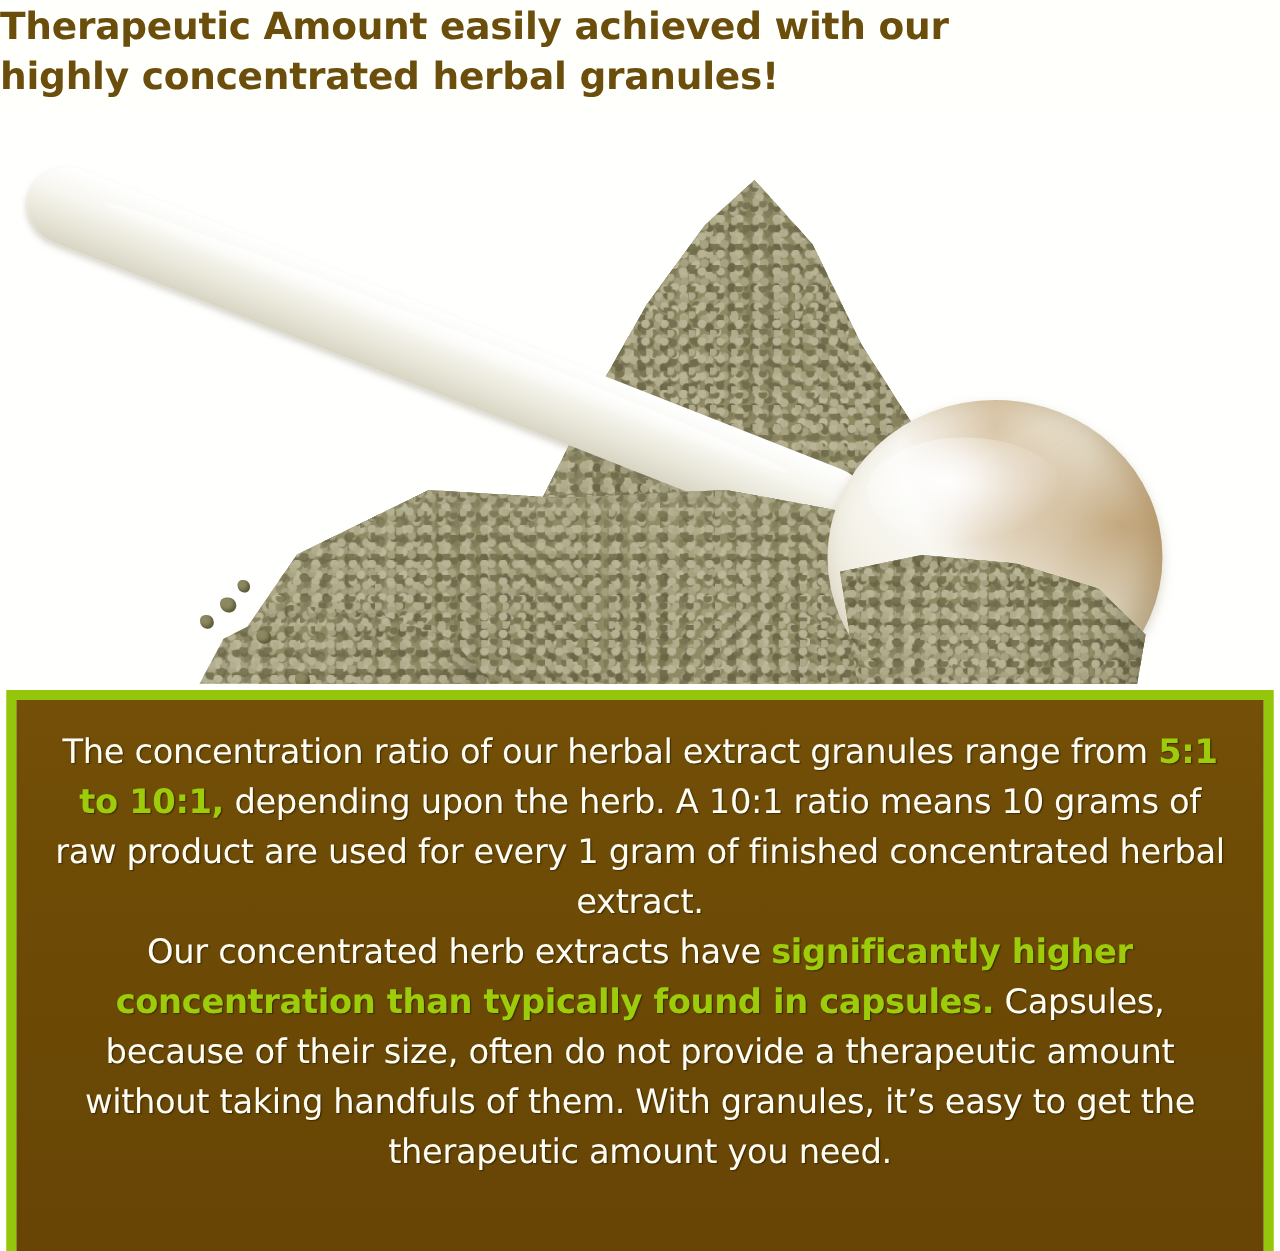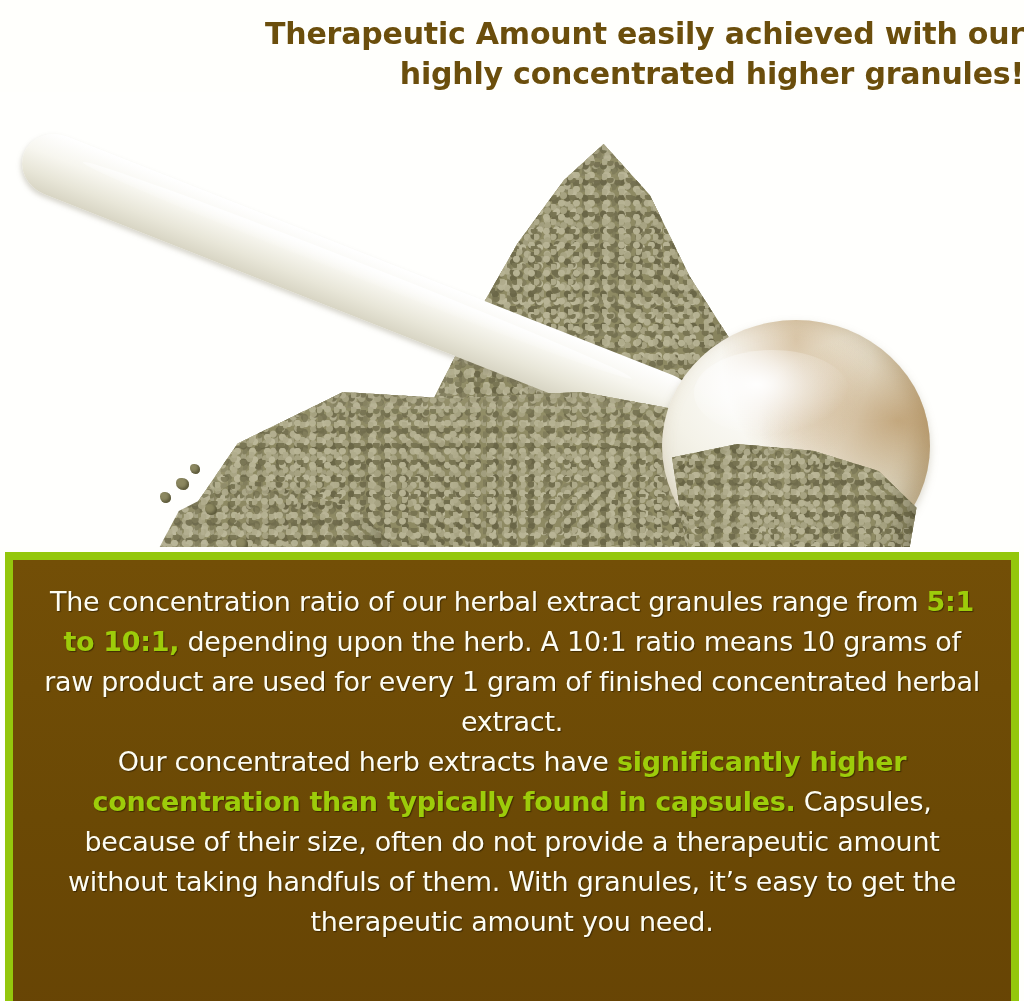--- a/index.html
+++ b/index.html
@@ -13,24 +13,24 @@
     position: relative;
     overflow: hidden;
     font-family: "Liberation Sans", sans-serif;
     background: #fffffc;
   }
 
   
   #headline {
     position: absolute;
     left: 0;
-    top: 12px;
+    top: 0;
     width: 1024px;
     height: 92px;
-    text-align: right;
+    text-align: left;
     padding-top: 2px;
     box-sizing: border-box;
   }
   #headline .hl-line {
     display: block;
     font-family: "DejaVu Sans", sans-serif;
     font-weight: bold;
     font-size: 30px;
     line-height: 40px;
     letter-spacing: -0.2px;
@@ -180,21 +180,21 @@
     background-color:#8c8860;
     border-radius: 40% 55% 45% 60%;
     box-shadow: inset -2px -2px 3px rgba(55,52,30,.55);
   }
 </style>
 </head>
 <body>
 
 <div id="headline">
   <span class="hl-line">Therapeutic Amount easily achieved with our</span>
-  <span class="hl-line">highly concentrated higher granules!</span>
+  <span class="hl-line">highly concentrated herbal granules!</span>
 </div>
 
 <div id="photo">
   <div class="layer mound" id="mound-top"></div>
   <div class="layer" id="spoon-handle"></div>
   <div class="layer mound" id="mound-main"></div>
   <div class="layer" id="spoon-bowl"></div>
   <div class="layer mound" id="mound-bowl-fill"></div>
   <div class="layer mound" id="mound-spill"></div>
 

